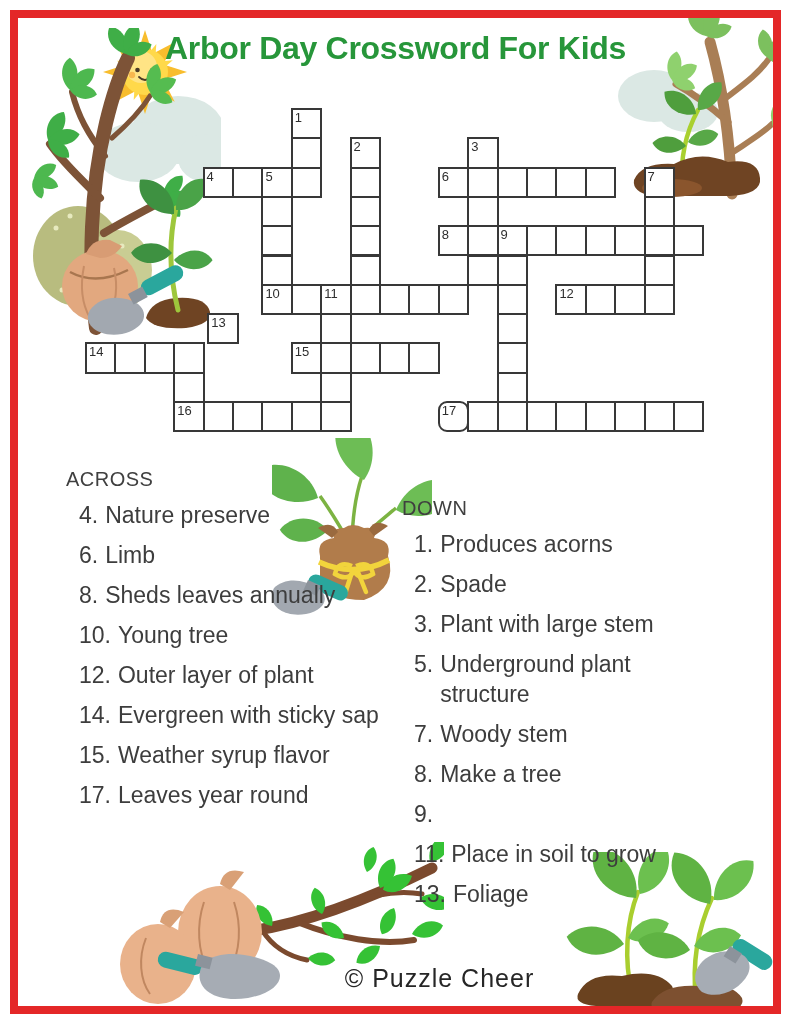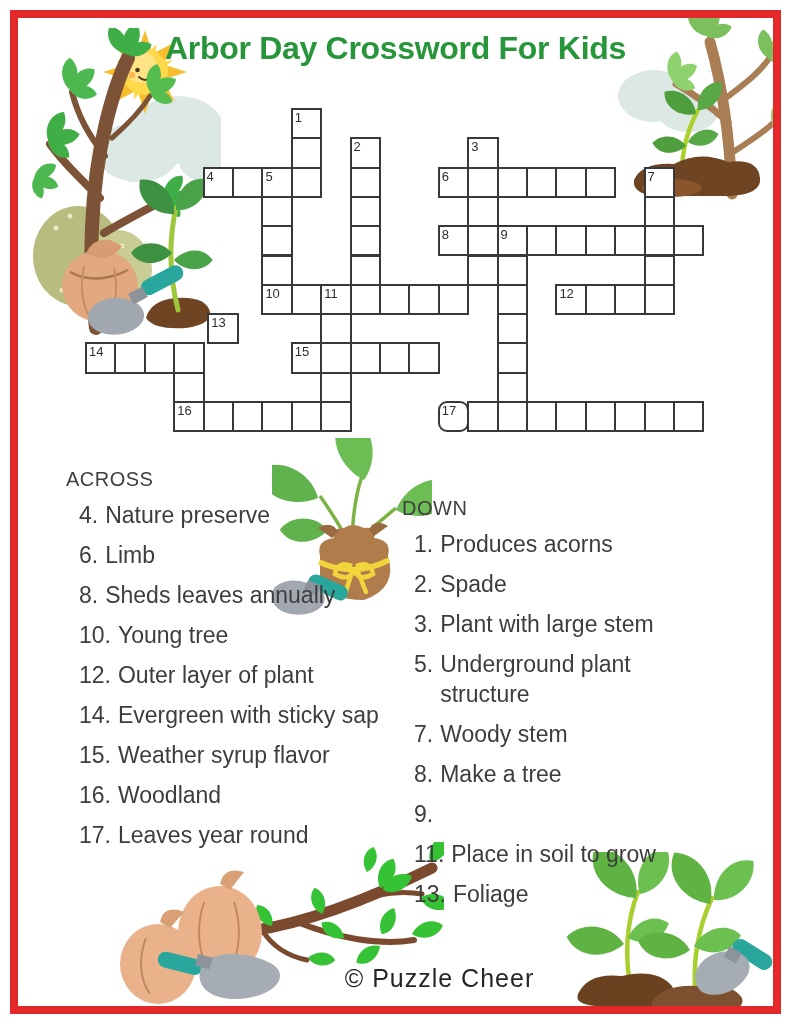--- a/index.html
+++ b/index.html
@@ -337,24 +337,20 @@
         </li>
         <li>
           <span class="cnum">14.</span>
           <span class="ctext">Evergreen with sticky sap</span>
         </li>
         <li>
           <span class="cnum">15.</span>
           <span class="ctext">Weather syrup flavor</span>
         </li>
         <li>
-          <span class="cnum">16.</span>
-          <span class="ctext">Woodland</span>
-        </li>
-        <li>
           <span class="cnum">17.</span>
           <span class="ctext">Leaves year round</span>
         </li>
       </ul>
   </section>
 
   <section class="clues down">
     <h2>DOWN</h2>
     <ul id="down-list">
         <li>

